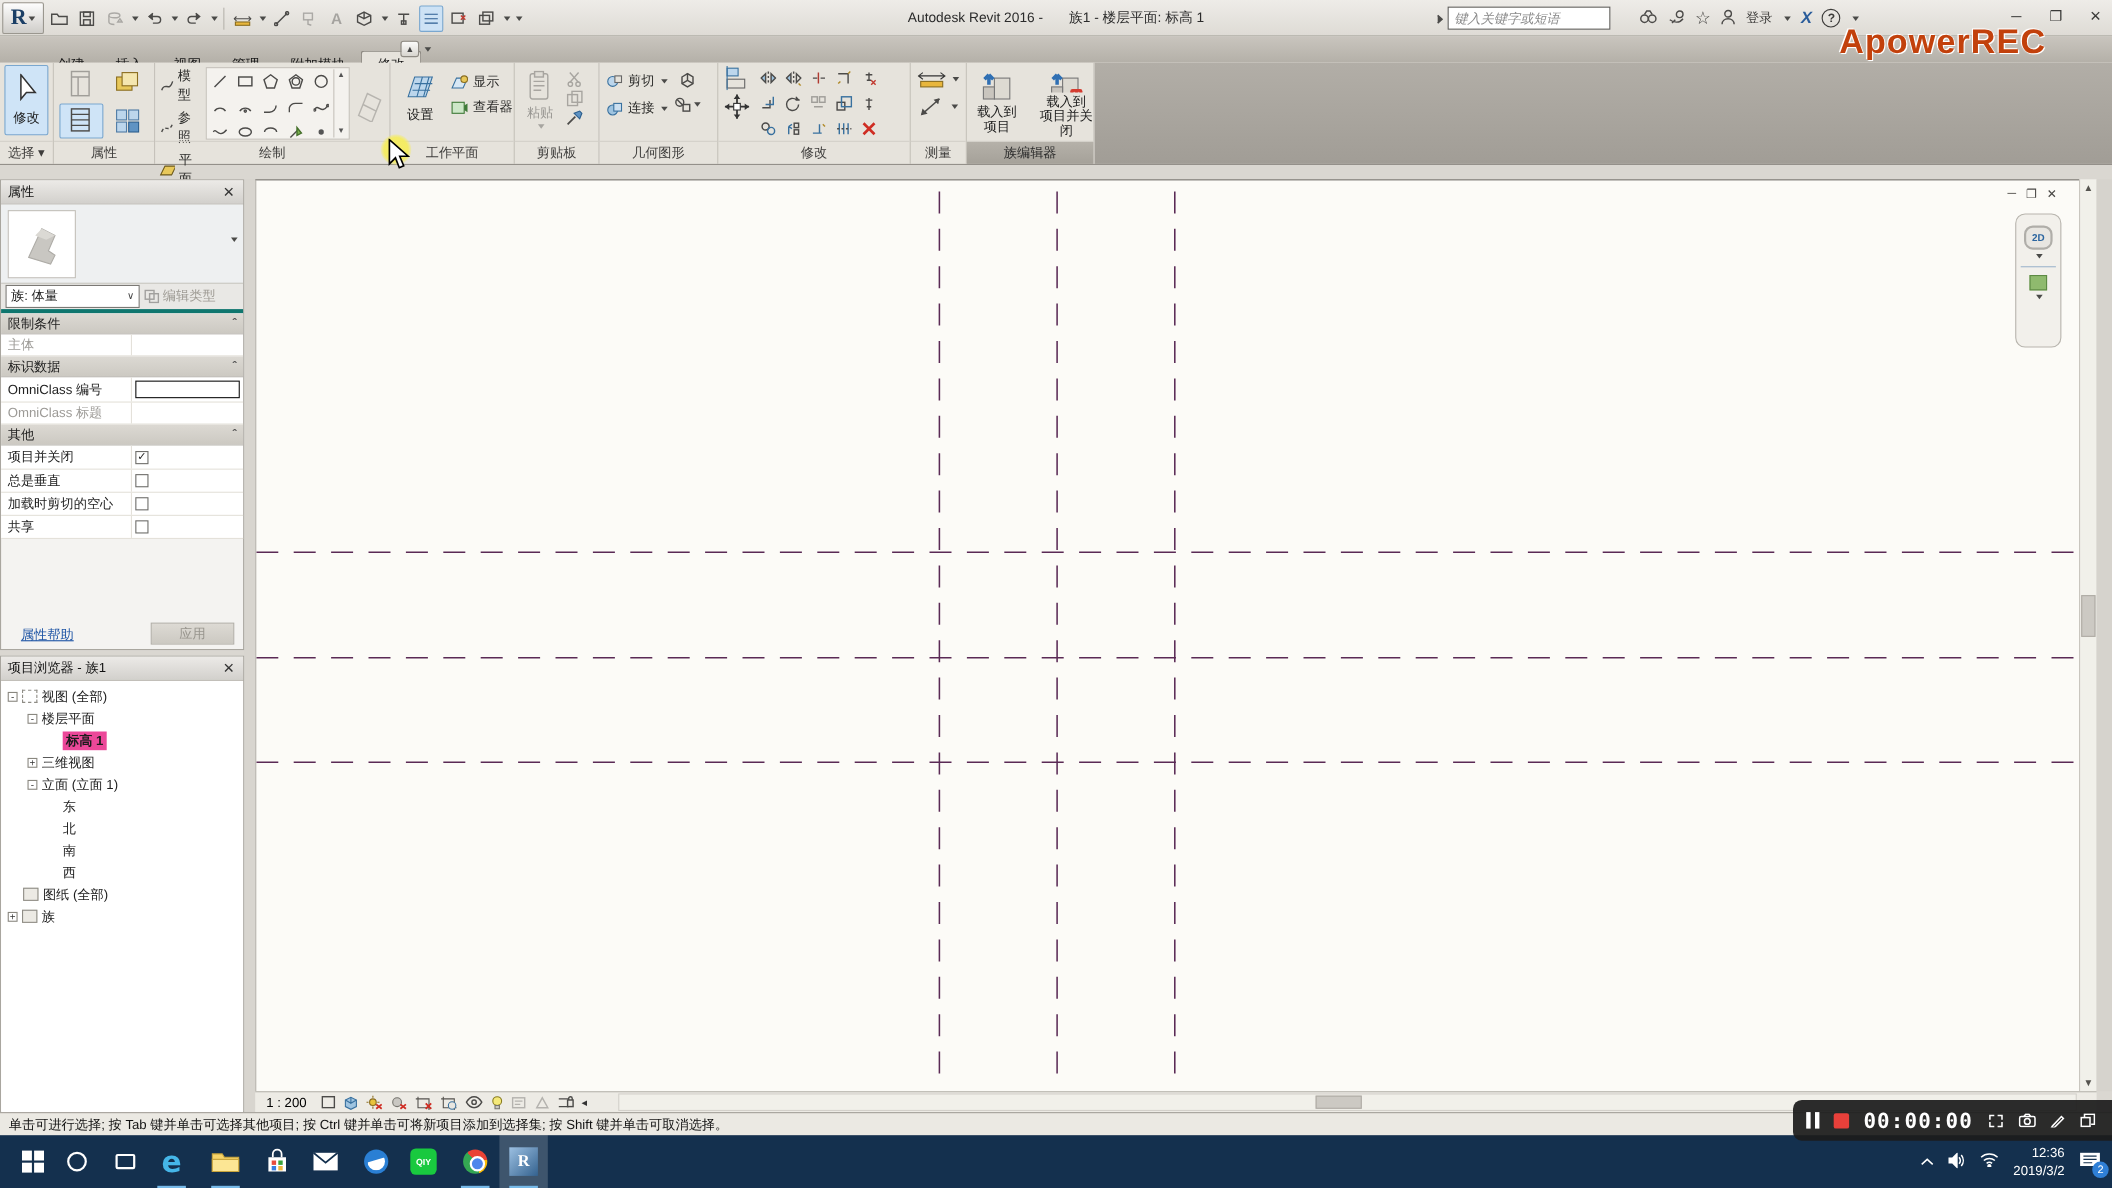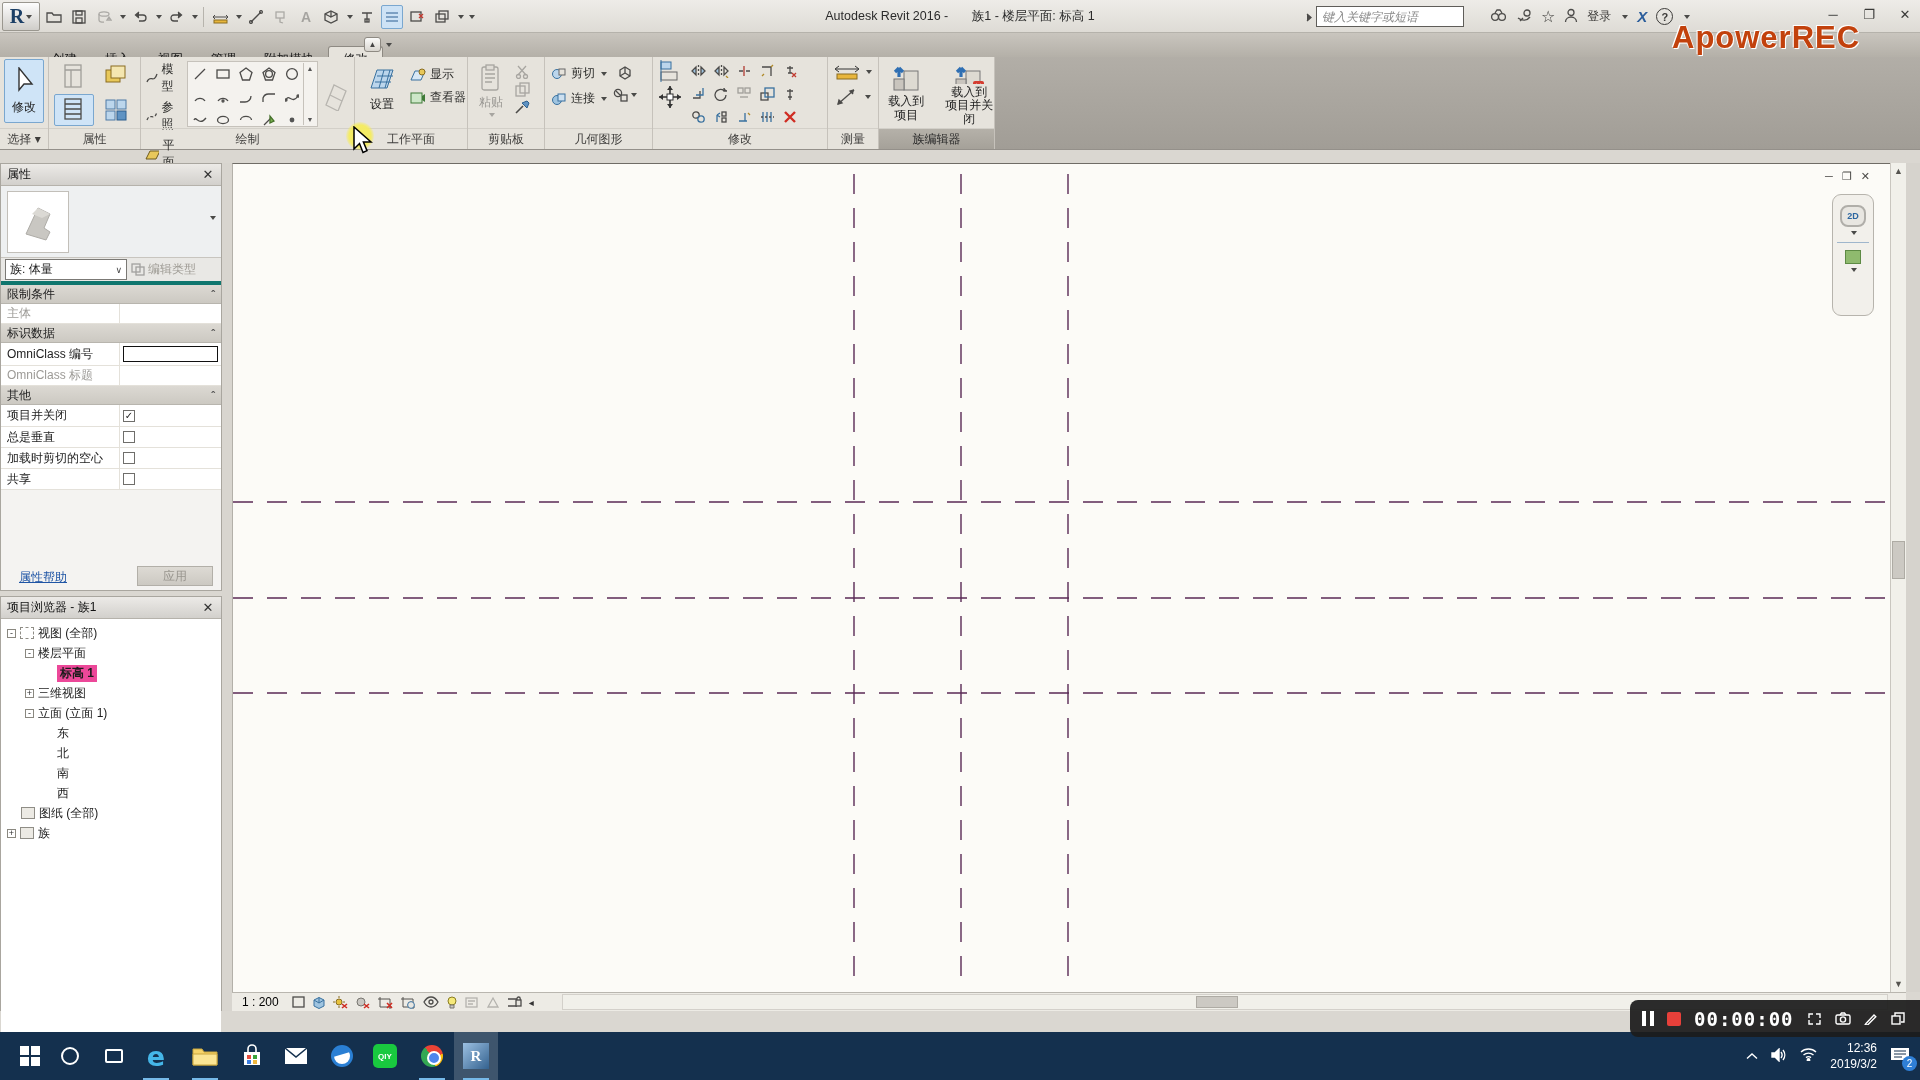--- a/index.html
+++ b/index.html
@@ -995,20 +995,23 @@
             <path d="M10 4V2.6a1.6 1.6 0 0 1 3.2 0V4"></path>
           </svg>
         </span>
       <span class="vci" style="font-size:10px;color:#333;">◂</span>
     </div>
     <div class="hscroll">
       <div class="hthumb"></div>
     </div>
   </div>
 
+  <div class="abs statusbar">
+    <span class="hint">单击可进行选择; 按 Tab 键并单击可选择其他项目; 按 Ctrl 键并单击可将新项目添加到选择集; 按 Shift 键并单击可取消选择。</span>
+  </div>
 
   <div class="abs recorder">
     <span class="pausebars">
         <i></i>
         <i></i>
       </span>
     <span class="stopsq"></span>
     <span class="rectime">00:00:00</span>
     <span class="recico">
         <svg class="sw" width="15" height="14">

